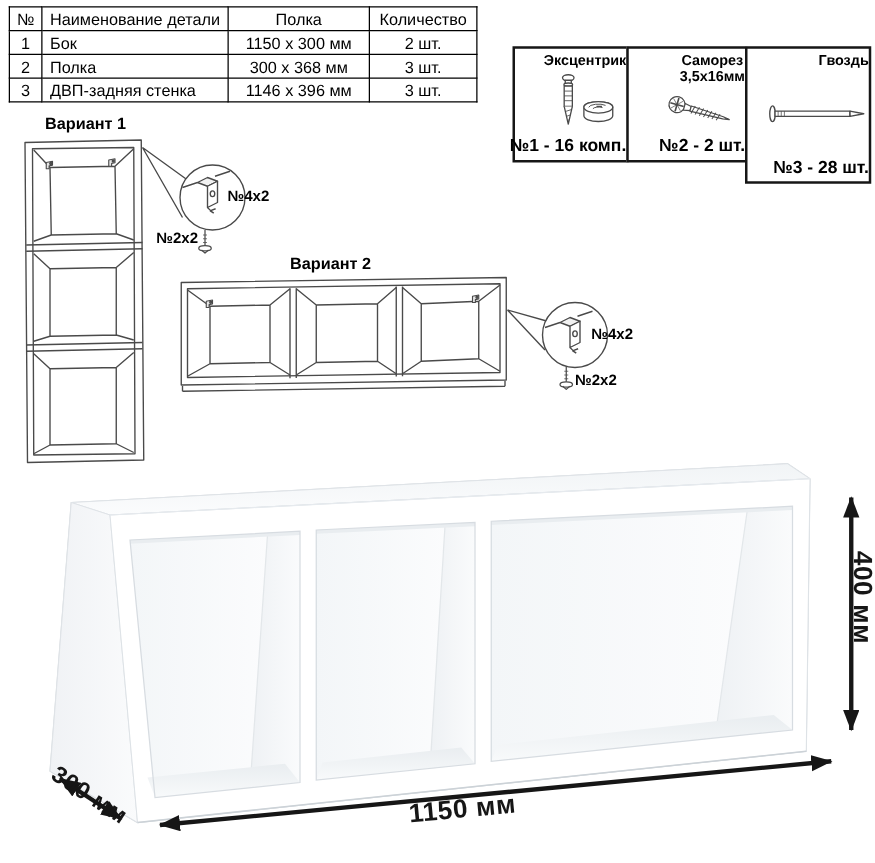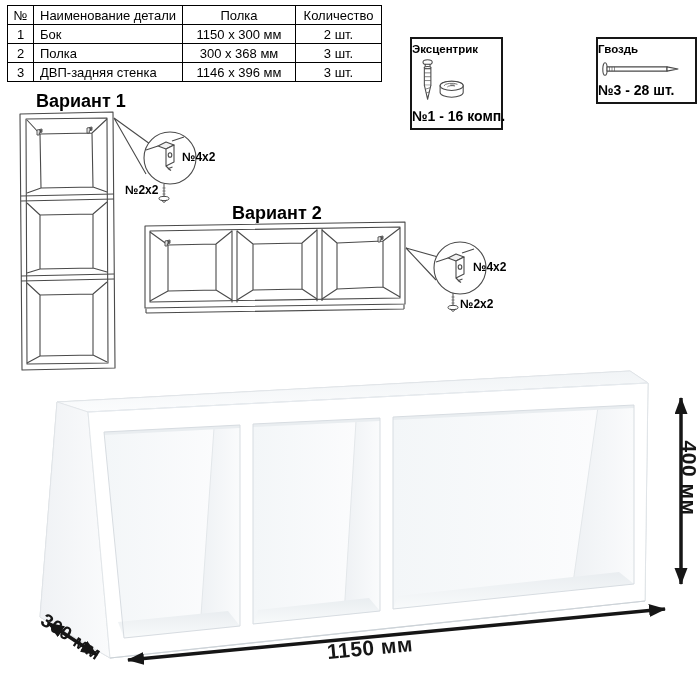--- a/index.html
+++ b/index.html
@@ -9,28 +9,28 @@
   
   table.parts{position:absolute;left:7px;top:5px;width:374px;border-collapse:collapse;
               font-size:13px;table-layout:fixed;}
   table.parts th,table.parts td{border:1px solid #000;padding:0 3px;height:18px;
               text-align:center;font-weight:normal;white-space:nowrap;overflow:hidden;}
   table.parts td.nm{text-align:left;padding-left:6px;margin-top:44px;}
 
   
   .hw{position:absolute;left:410px;top:37px;width:287px;height:186px;}
   .hwcell{position:absolute;box-sizing:border-box;border:2px solid #161616;background:#fff;
-          display:flex;flex-direction:column;align-items:flex-start;}
+          display:flex;flex-direction:column;align-items:flex-end;}
   .hwtitle{font-weight:bold;font-size:11.5px;line-height:1.15;text-align:center;margin-top:4px;}
   .hwicon{flex:1;display:flex;align-items:center;justify-content:center;min-height:0;}
   .hwcount{font-weight:bold;font-size:14px;margin-bottom:4px;white-space:nowrap;}
 
   
   .variant{position:absolute;}
-  .vtitle{position:absolute;font-weight:bold;font-size:18px;white-space:nowrap;}
+  .vtitle{position:absolute;font-weight:bold;font-size:13px;white-space:nowrap;}
   .callout-label{position:absolute;font-weight:bold;font-size:12px;white-space:nowrap;}
   .variant svg{position:absolute;left:0;top:0;}
 
   
   .shelf3d{position:absolute;left:0;top:358px;width:700px;height:332px;}
   .dim{position:absolute;font-weight:bold;color:#161616;white-space:nowrap;letter-spacing:.5px;}
   #dimW{left:370px;top:290px;font-size:21px;transform:translate(-50%,-50%) rotate(-5.4deg);}
   #dimD{left:71px;top:279px;font-size:19px;transform:translate(-50%,-50%) rotate(33deg);}
   #dimH{left:689px;top:120px;font-size:21px;transform:translate(-50%,-50%) rotate(90deg);}
 </style>
@@ -96,22 +96,41 @@
             <path d="M28,37 v-7 a12,4.8 0 0 1 24,0 v7 a12,4.8 0 0 1 -24,0 z"></path>
             <ellipse cx="40" cy="30" rx="12" ry="4.8"></ellipse>
             <path d="M32,30 a8,3 0 0 1 14,-1.6 M35.5,31.2 a5,1.9 0 0 1 8,-1" fill="none" stroke-width="0.8"></path>
             <path d="M38.5,29.2 h4.5" stroke-width="0.9"></path>
           </g>
         </svg>
       </div>
       <div class="hwcount">№1 - 16 комп.</div>
     </div>
 
-
-    <div class="hwcell" style="left:186px;top:0;width:101px;height:67px">
+    <div class="hwcell" style="left:91px;top:0;width:97px;height:93px">
+      <div class="hwtitle">
+          <div>Саморез</div>
+          <div>3,5х16мм</div>
+        </div>
+      <div class="hwicon">
+        <svg width="72" height="40" viewBox="0 0 72 46">
+          <g transform="rotate(16 36 23)" stroke="#4a4a4a" stroke-width="1.1" fill="#fff" stroke-linejoin="round">
+            <circle cx="14" cy="23" r="7.4"></circle>
+            <path d="M14,16.6 V29.4 M7.6,23 H20.4" stroke-width="1.5"></path>
+            <path d="M9.5,18.5 l9,9 M18.5,18.5 l-9,9" stroke-width="0.6"></path>
+            <path d="M21,19.8 L27,21 L27,25 L21,26.2 Z"></path>
+            <polygon points="27,20.6 58,22 64,23 58,24 27,25.4"></polygon>
+            <path d="M30.5,19.6 l-2,7.6 M34.5,19.6 l-2,7.6 M38.5,19.7 l-2,7.4 M42.5,19.9 l-2,7.2 M46.5,20 l-2,7 M50.5,20.3 l-2,6.6 M54.5,20.6 l-2,6.2" stroke-width="0.9" fill="none"></path>
+          </g>
+        </svg>
+      </div>
+      <div class="hwcount">№2 - 2 шт.</div>
+    </div>
+
+    <div class="hwcell" style="left:186px;top:0;width:101px;height:110px">
       <div class="hwtitle">
           <div>Гвоздь</div>
           <div></div>
         </div>
       <div class="hwicon">
         <svg width="84" height="20" viewBox="0 0 84 18">
           <g stroke="#4a4a4a" stroke-width="1.1" fill="#fff" stroke-linejoin="round">
             <ellipse cx="7" cy="9" rx="2.2" ry="6.3"></ellipse>
             <rect x="9" y="6.9" width="60" height="4.2"></rect>
             <path d="M11.5,6.9 v4.2 M14,6.9 v4.2 M16.5,6.9 v4.2" stroke-width="0.6"></path>

